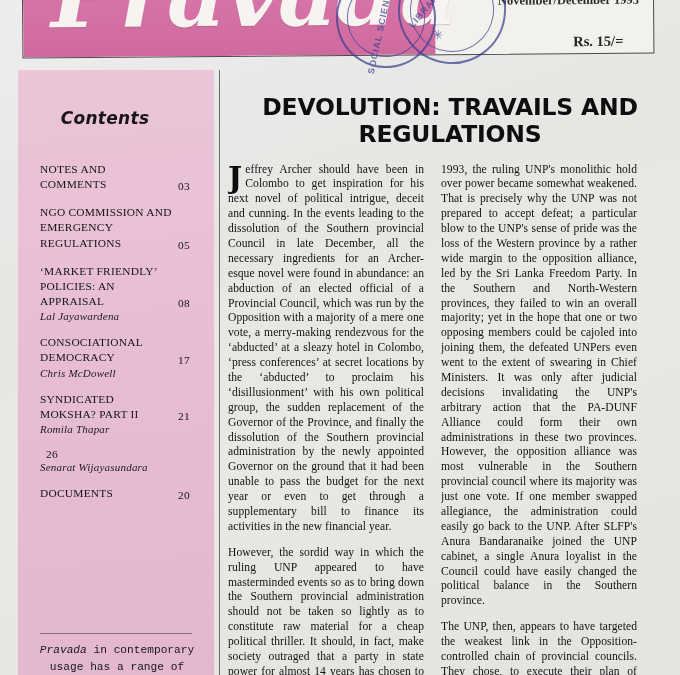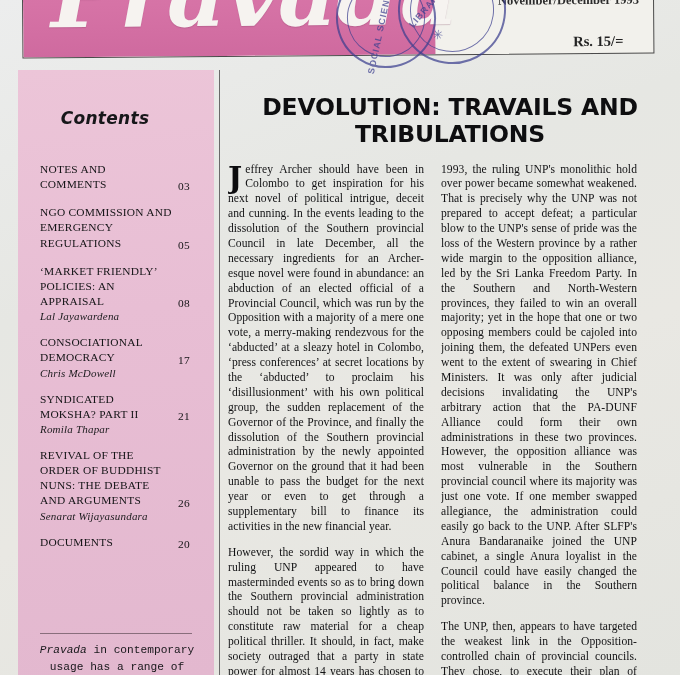--- a/index.html
+++ b/index.html
@@ -355,42 +355,41 @@
         </li>
         <li class="toc-item">
           <div class="toc-line">
             <span class="toc-title">SYNDICATED MOKSHA? PART II</span>
             <span class="toc-page">21</span>
           </div>
           <div class="toc-author">Romila Thapar</div>
         </li>
         <li class="toc-item">
           <div class="toc-line">
-            <span class="toc-title">REVIVAL OF THE ORDER OF BUDDHIST NUNS: THE DEBATE AND ARGUMENTS</span>
             <span class="toc-page">26</span>
           </div>
           <div class="toc-author">Senarat Wijayasundara</div>
         </li>
         <li class="toc-item">
           <div class="toc-line">
             <span class="toc-title">DOCUMENTS</span>
             <span class="toc-page">20</span>
           </div>
         </li>
       </ul>
     <div class="sidebar-rule"></div>
     <div class="sidebar-note">
       <i>Pravada</i><span> in contemporary usage has a range of meanings which includes</span>
     </div>
   </div>
 
   <div class="vrule"></div>
 
   <div class="article">
-    <h1 class="headline">DEVOLUTION: TRAVAILS AND TRIBULATIONS</h1>
+    <h1 class="headline">DEVOLUTION: TRAVAILS AND REGULATIONS</h1>
     <div class="cols">
       <div class="col" id="col-one">
           <p class="dropcap">Jeffrey Archer should have been in Colombo to get inspiration for his next novel of political intrigue, deceit and cunning. In the events leading to the dissolution of the Southern provincial Council in late December, all the necessary ingredients for an Archer-esque novel were found in abundance: an abduction of an elected official of a Provincial Council, which was run by the Opposition with a majority of a mere one vote, a merry-making rendezvous for the ‘abducted’ at a sleazy hotel in Colombo, ‘press conferences’ at secret locations by the ‘abducted’ to proclaim his ‘disillusionment’ with his own political group, the sudden replacement of the Governor of the Province, and finally the dissolution of the Southern provincial administration by the newly appointed Governor on the ground that it had been unable to pass the budget for the next year or even to get through a supplementary bill to finance its activities in the new financial year.</p>
           <p>However, the sordid way in which the ruling UNP appeared to have masterminded events so as to bring down the Southern provincial administration should not be taken so lightly as to constitute raw material for a cheap political thriller. It should, in fact, make society outraged that a party in state power for almost 14 years has chosen to remain in power in a province by the exercise of the dirtiest tactics imaginable. The UNP under D.B. Wijetunga too is out to play the game of staying in power, in a slightly more crude manner though, as J.R. Jayewardene did a few</p>
         </div>
       <div class="col" id="col-two">
           <p>1993, the ruling UNP's monolithic hold over power became somewhat weakened. That is precisely why the UNP was not prepared to accept defeat; a particular blow to the UNP's sense of pride was the loss of the Western province by a rather wide margin to the opposition alliance, led by the Sri Lanka Freedom Party. In the Southern and North-Western provinces, they failed to win an overall majority; yet in the hope that one or two opposing members could be cajoled into joining them, the defeated UNPers even went to the extent of swearing in Chief Ministers. It was only after judicial decisions invalidating the UNP's arbitrary action that the PA-DUNF Alliance could form their own administrations in these two provinces. However, the opposition alliance was most vulnerable in the Southern provincial council where its majority was just one vote. If one member swapped allegiance, the administration could easily go back to the UNP. After SLFP's Anura Bandaranaike joined the UNP cabinet, a single Anura loyalist in the Council could have easily changed the political balance in the Southern province.</p>
           <p>The UNP, then, appears to have targeted the weakest link in the Opposition-controlled chain of provincial councils. They chose, to execute their plan of intrigue, the point of putting into vote next year's budget. And the UNP's strategy was so crude that they did not even bother to persuade one or two members of the PA-DUNF Alliance to vote against the budget or to abstain from voting. They merely saw to it that one member of the</p>
         </div>
     </div>

